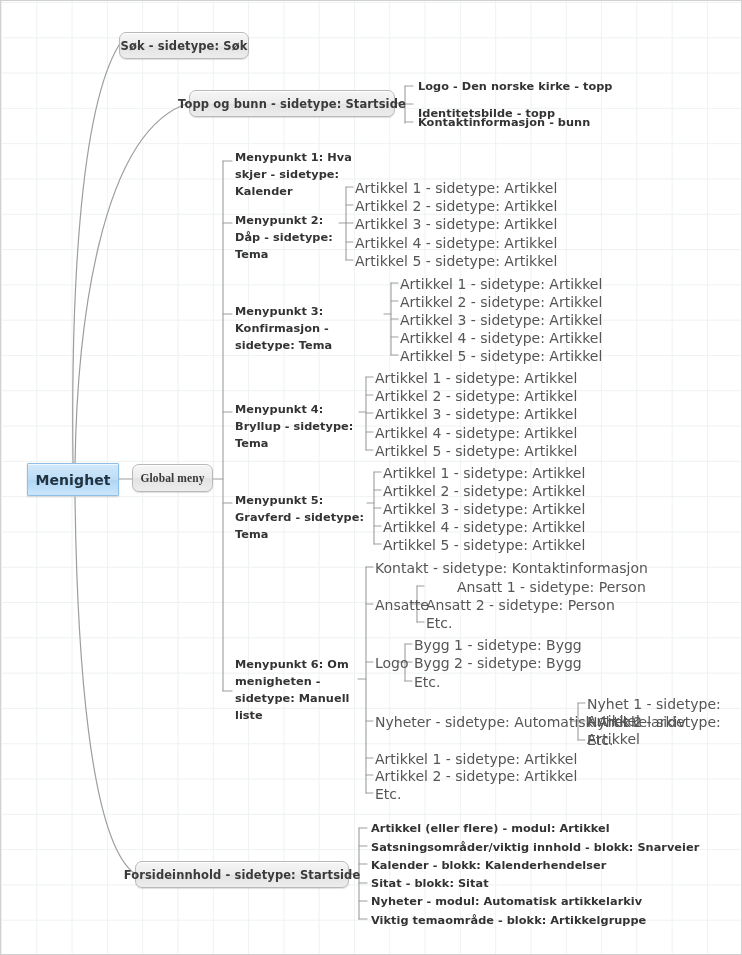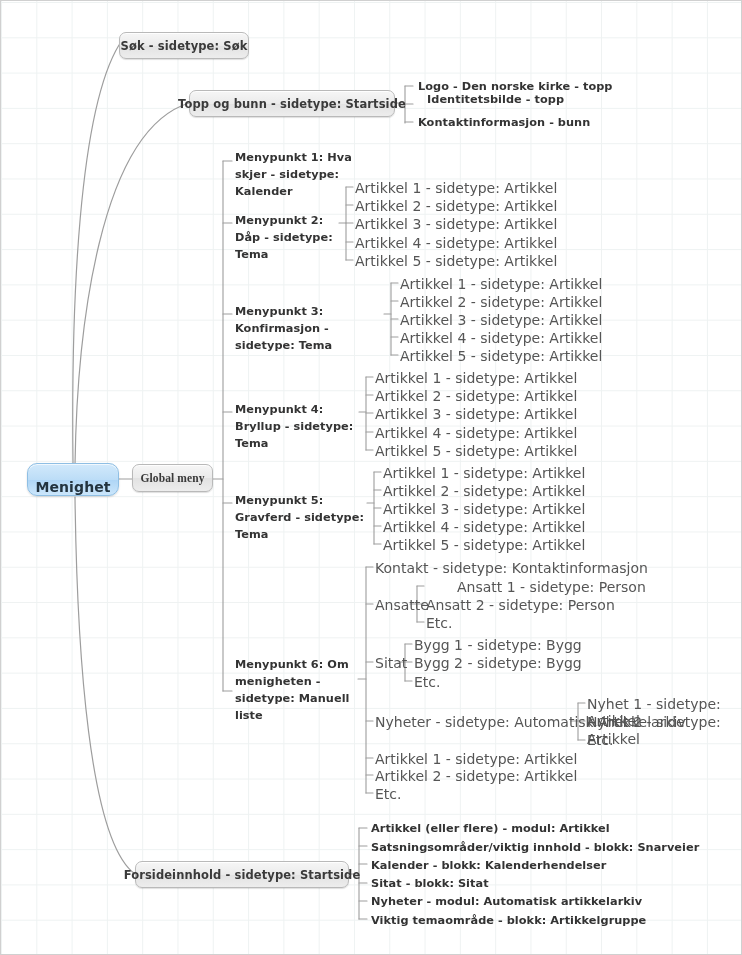--- a/index.html
+++ b/index.html
@@ -39,30 +39,29 @@
     justify-content: center;
     border-radius: 7px;
     border: 1px solid #b9b9b9;
     background: linear-gradient(to bottom, #f6f6f6 0%, #ebebeb 50%, #e2e2e2 51%, #ededed 100%);
     box-shadow: 0 1px 1px rgba(0,0,0,0.13), inset 0 1px 0 rgba(255,255,255,0.85);
     color: #3a3a3a;
     font-size: 11.5px;
     font-weight: bold;
     letter-spacing: 0.1px;
     white-space: nowrap;
-    padding: 0 12px;
+    padding: 8px 12px;
   }
   .node.root {
     border: 1px solid #8fbfe4;
     background: linear-gradient(to bottom, #d2e9fb 0%, #bcddf7 50%, #aed5f5 51%, #cbe6fb 100%);
     color: #22333f;
     font-size: 14px;
-    border-radius: 10px;
+    border-radius: 1px;
     box-shadow: 0 1px 2px rgba(0,0,0,0.15), inset 0 1px 0 rgba(255,255,255,0.7);
-    align-items: flex-end;
   }
 
   
   .lbl {
     position: absolute;
     box-sizing: border-box;
     font-size: 11.3px;
     color: #3d3d3d;
     line-height: 17px;
     white-space: pre-line;
@@ -188,21 +187,21 @@
   </div>
 
   <div class="node" style="left:118px; top:31px; width:130px; height:27px;">
     <span>Søk - sidetype: Søk</span>
   </div>
 
   <div class="node" style="left:188px; top:89px; width:206px; height:27px;">
     <span>Topp og bunn - sidetype: Startside</span>
   </div>
   <div class="lbl bold" style="left:417px; top:77px;"><span>Logo - Den norske kirke - topp</span></div>
-  <div class="lbl bold" style="left:417px; top:90px;margin-left:9px;"><span>Identitetsbilde - topp</span></div>
+  <div class="lbl bold" style="left:417px; top:104px;"><span>Identitetsbilde - topp</span></div>
   <div class="lbl bold" style="left:417px; top:113px;"><span>Kontaktinformasjon - bunn</span></div>
 
   <div class="node" style="left:131px; top:463px; width:81px; height:28px;font-family:Liberation Serif, serif;">
     <span>Global meny</span>
   </div>
 
   <div class="lbl bold" style="left:234px; top:148px; width:135px;"><span>Menypunkt 1: Hva skjer - sidetype: Kalender</span></div>
 
   <div class="lbl bold" style="left:234px; top:211px; width:105px;"><span>Menypunkt 2: Dåp - sidetype: Tema</span></div>
   <div class="lbl thin" style="left:354px; top:179px;"><span>Artikkel 1 - sidetype: Artikkel</span></div>
@@ -229,21 +228,21 @@
   <div class="lbl thin" style="left:382px; top:464px;"><span>Artikkel 1 - sidetype: Artikkel</span></div>
   <div class="lbl thin" style="left:382px; top:482px;"><span>Artikkel 2 - sidetype: Artikkel</span></div>
   <div class="lbl thin" style="left:382px; top:500px;"><span>Artikkel 3 - sidetype: Artikkel</span></div>
   <div class="lbl thin" style="left:382px; top:518px;"><span>Artikkel 4 - sidetype: Artikkel</span></div>
   <div class="lbl thin" style="left:382px; top:536px;"><span>Artikkel 5 - sidetype: Artikkel</span></div>
 
   <div class="lbl bold" style="left:234px; top:655px; width:124px;"><span>Menypunkt 6: Om menigheten - sidetype: Manuell liste</span></div>
 
   <div class="lbl thin" style="left:374px; top:559px;"><span>Kontakt - sidetype: Kontaktinformasjon</span></div>
   <div class="lbl thin" style="left:374px; top:596px;"><span>Ansatte</span></div>
-  <div class="lbl thin" style="left:374px; top:654px;"><span>Sitat</span></div>
+  <div class="lbl thin" style="left:374px; top:654px;"><span>Logo</span></div>
   <div class="lbl thin" style="left:374px; top:713px;"><span>Nyheter - sidetype: Automatisk Artikkelarkiv</span></div>
   <div class="lbl thin" style="left:374px; top:750px;"><span>Artikkel 1 - sidetype: Artikkel</span></div>
   <div class="lbl thin" style="left:374px; top:767px;"><span>Artikkel 2 - sidetype: Artikkel</span></div>
   <div class="lbl thin" style="left:374px; top:785px;"><span>Etc.</span></div>
 
   <div class="lbl thin" style="left:425px; top:578px;margin-left:31px;"><span>Ansatt 1 - sidetype: Person</span></div>
   <div class="lbl thin" style="left:425px; top:596px;"><span>Ansatt 2 - sidetype: Person</span></div>
   <div class="lbl thin" style="left:425px; top:614px;"><span>Etc.</span></div>
 
   <div class="lbl thin" style="left:413px; top:636px;"><span>Bygg 1 - sidetype: Bygg</span></div>

